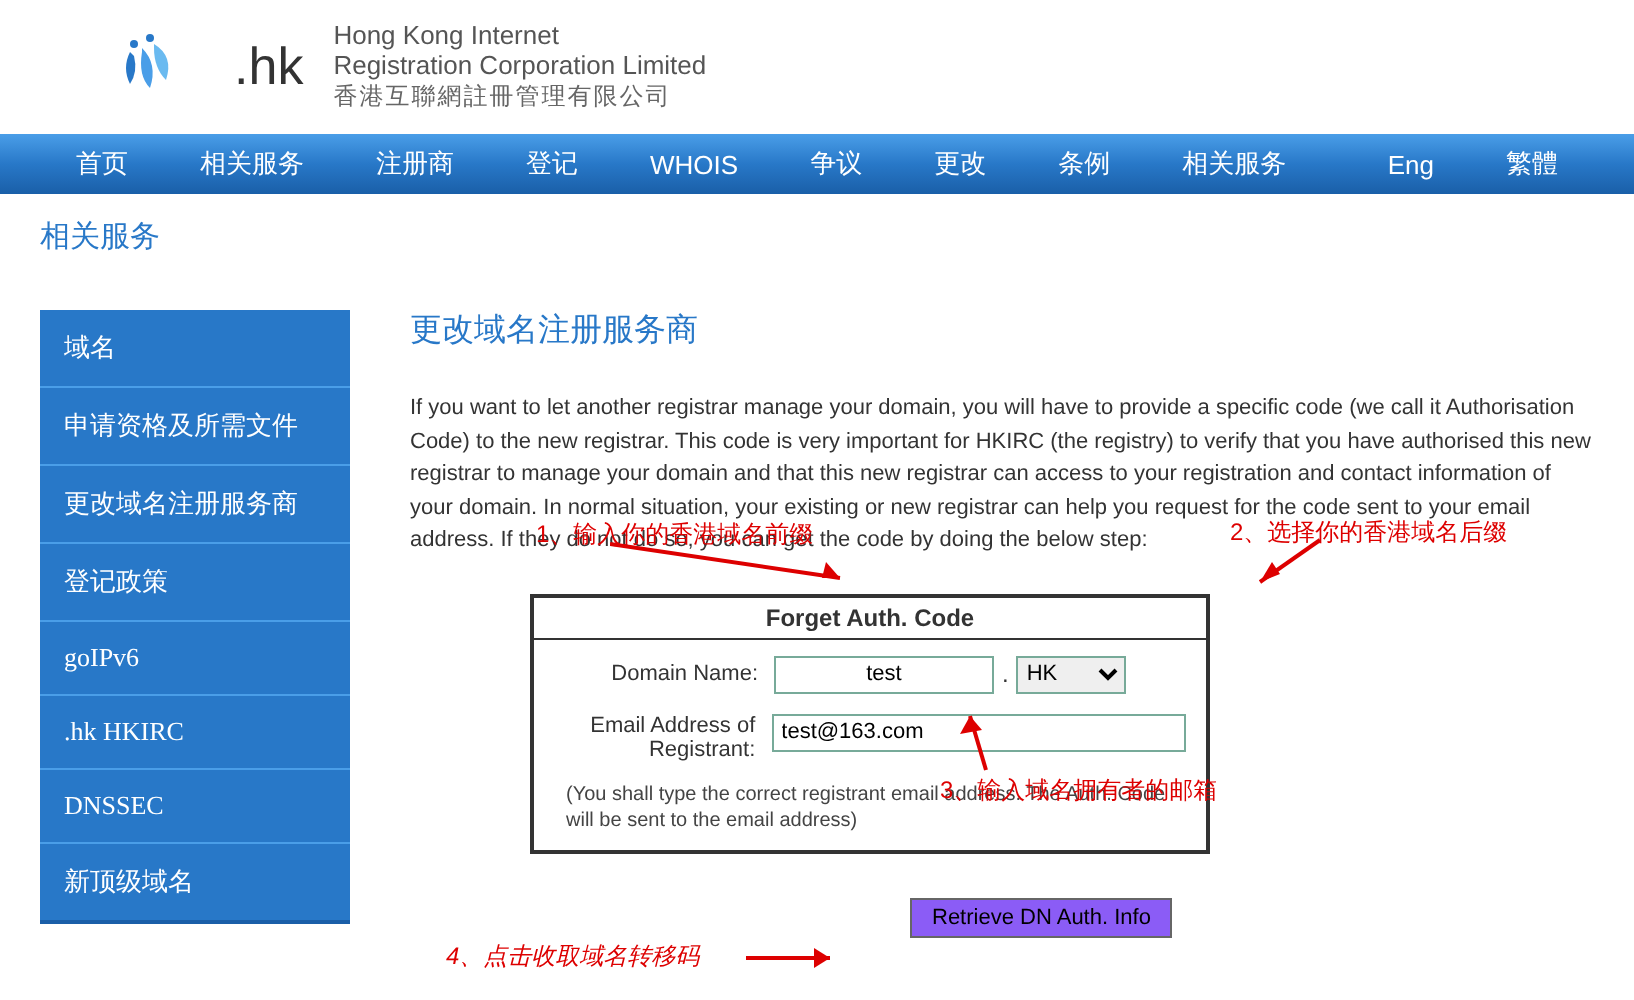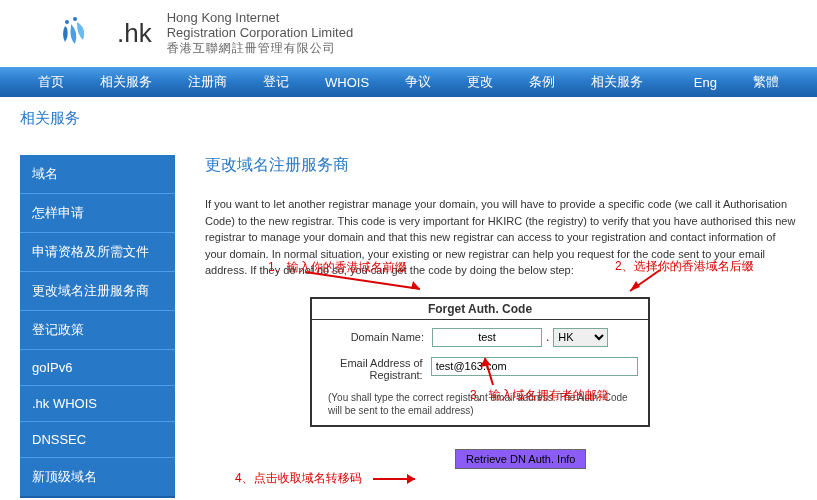--- a/index.html
+++ b/index.html
@@ -15,34 +15,34 @@
   
   .topnav { background: linear-gradient(to bottom, #4a9ee8 0%, #2878c8 50%, #1a5fa8 100%); display: flex; align-items: center; padding: 0 20px; height: 30px; }
   .topnav-item { color: #fff; padding: 0 18px; font-size: 13px; cursor: pointer; text-decoration: none; }
   .topnav-spacer { flex: 1; }
   
   .content-wrap { display: flex; padding: 15px 20px; }
   
   .section-title { color: #2878c8; font-size: 15px; margin-bottom: 12px; padding-left: 0; }
   
   .sidebar { width: 155px; }
-  .sidebar-item { background: #2878c8; color: #fff; padding: 10px 12px; font-size: 13px; border-bottom: 1px solid #4a9ee8; cursor: pointer; }
+  .sidebar-item { background: #2878c8; color: #fff; padding: 10px 12px; font-size: 13px; border-bottom: 1px solid #4a9ee8; cursor: pointer; font-family: Liberation Serif, serif; }
   .sidebar-item:last-child { border-bottom: 2px solid #1a5fa8; }
   
   .main { flex: 1; padding-left: 30px; position: relative; }
   .page-title { color: #2878c8; font-size: 16px; margin-bottom: 20px; font-weight: normal; }
   .intro-text { color: #333; font-size: 11px; line-height: 1.5; margin-bottom: 8px; }
   
   .annotation { color: #d00; font-size: 12px; position: absolute; }
   .ann1 { top: 104px; left: 45px; margin-left: 48px; }
   .ann2 { top: 103px; left: 440px; }
   .ann3 { top: 232px; left: 295px; }
-  .ann4 { top: 315px; left: 60px; }
+  .ann4 { top: 315px; left: 48px; font-style: italic; }
   
-  .form-box { border: 2px solid #333; width: 340px; margin-left: 105px; margin-top: 18px; }
+  .form-box { border: 2px solid #333; width: 340px; margin-left: 60px; margin-top: 18px; }
   .form-title { text-align: center; font-weight: bold; border-bottom: 1px solid #333; padding: 3px; font-size: 12px; }
   .form-body { padding: 8px 10px; }
   .form-row { display: flex; align-items: center; margin-bottom: 10px; }
   .form-label { width: 110px; font-size: 11px; text-align: right; padding-right: 8px; }
   .form-input { border: 1px solid #7a9; padding: 2px 4px; font-size: 11px; height: 19px; }
   .domain-input { width: 110px; text-align: center; }
   .dot-sep { margin: 0 4px; }
   .suffix-select { border: 1px solid #7a9; font-size: 11px; height: 19px; width: 55px; }
   .email-input { width: 210px; }
   .form-note { font-size: 10px; color: #444; margin-top: 6px; padding: 0 6px; line-height: 1.3; }
@@ -92,26 +92,25 @@
   <a class="topnav-item">繁體</a>
 </div>
 
 <div style="padding: 12px 20px 0;">
   <div class="section-title">相关服务</div>
 </div>
 
 <div class="content-wrap">
   <div class="sidebar">
     <div class="sidebar-item">域名</div>
-    <div class="sidebar-item">怎样申请</div>
     <div class="sidebar-item">申请资格及所需文件</div>
     <div class="sidebar-item">更改域名注册服务商</div>
     <div class="sidebar-item">登记政策</div>
     <div class="sidebar-item">goIPv6</div>
-    <div class="sidebar-item">.hk WHOIS</div>
+    <div class="sidebar-item">.hk HKIRC</div>
     <div class="sidebar-item">DNSSEC</div>
     <div class="sidebar-item">新顶级域名</div>
   </div>
 
   <div class="main">
     <h2 class="page-title">更改域名注册服务商</h2>
     <p class="intro-text">If you want to let another registrar manage your domain, you will have to provide a specific code (we call it Authorisation Code) to the new registrar. This code is very important for HKIRC (the registry) to verify that you have authorised this new registrar to manage your domain and that this new registrar can access to your registration and contact information of your domain. In normal situation, your existing or new registrar can help you request for the code sent to your email address. If they do not do so, you can get the code by doing the below step:</p>
 
     <div class="annotation ann1">1、输入你的香港域名前缀</div>
     <div class="annotation ann2">2、选择你的香港域名后缀</div>

